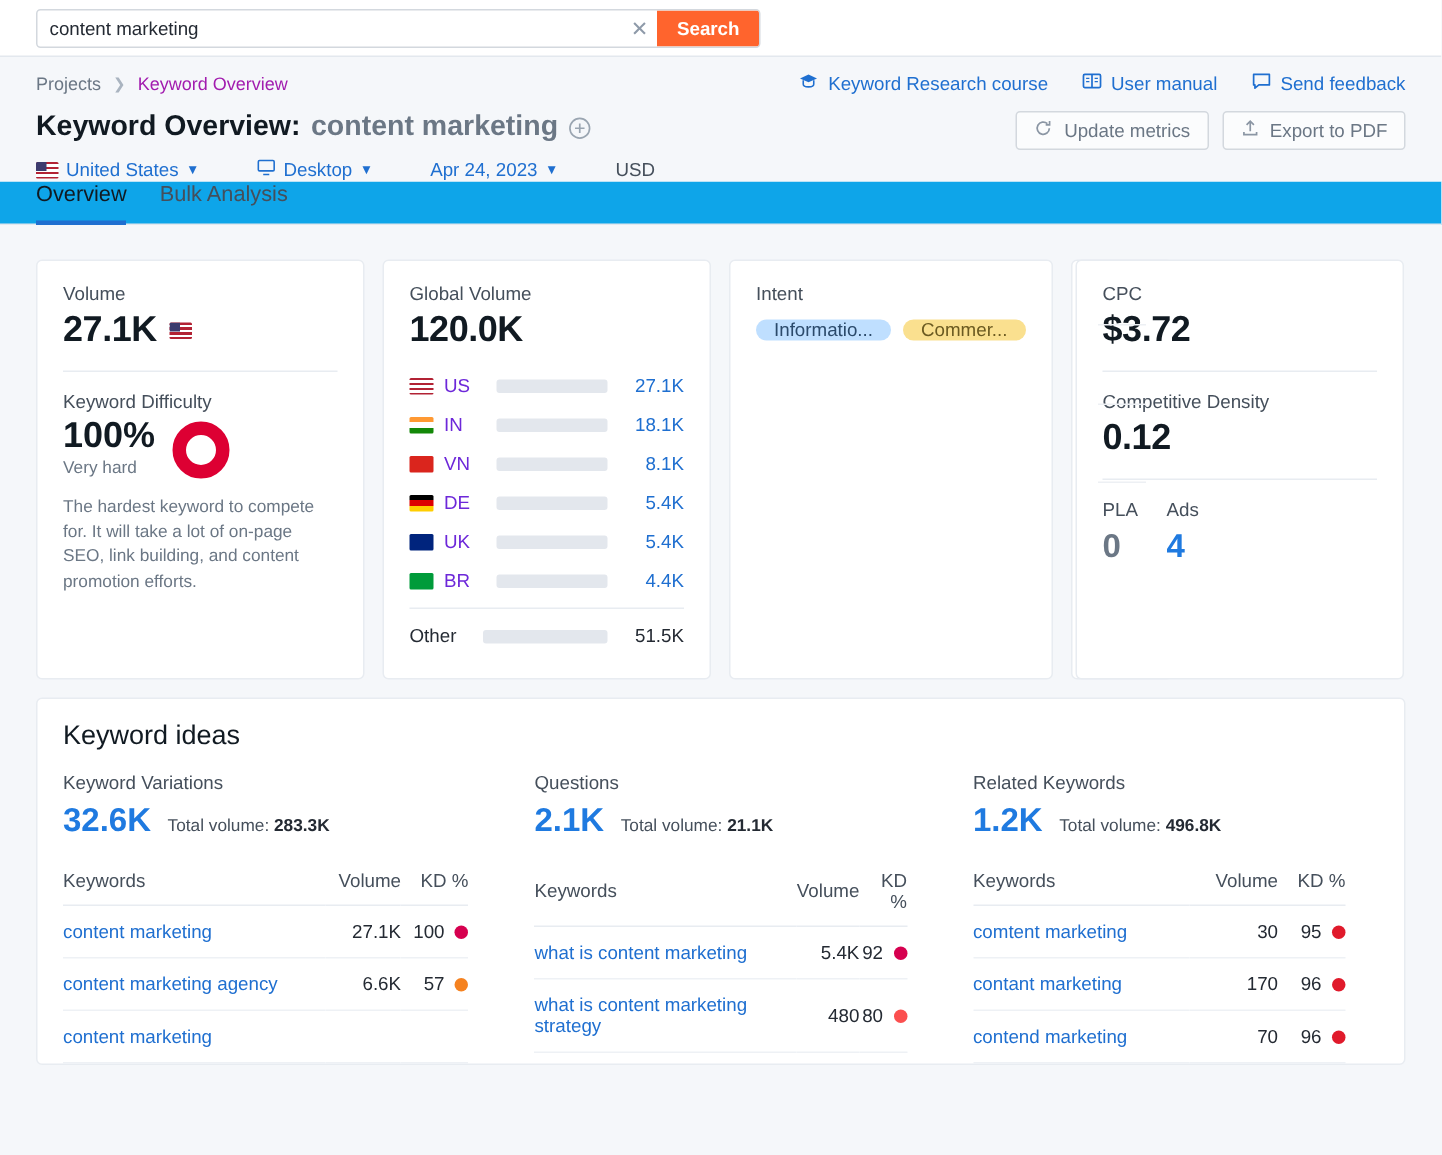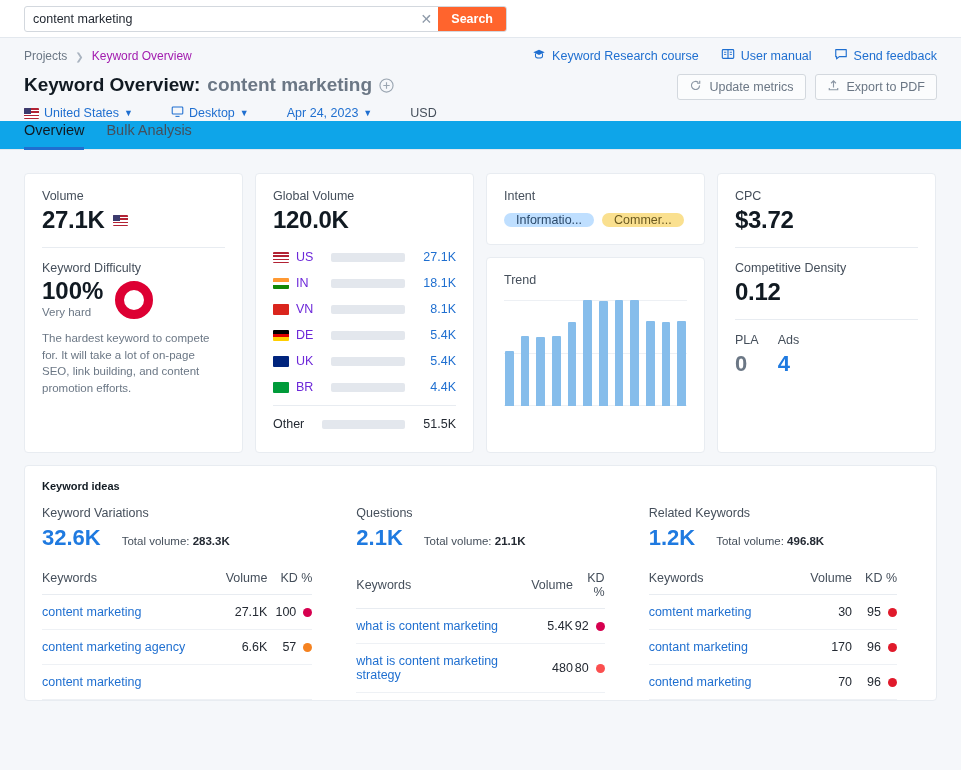--- a/index.html
+++ b/index.html
@@ -112,21 +112,21 @@
   .grid {
     padding: 23px 24px 0 24px;
     display: grid;
     grid-template-columns: 219px 219px 219px 219px;
     gap: 12px;
   }
   .card {
     background: #fff; border: 1px solid #e8ecf1; border-radius: 4px;
     padding: 15px 17px;
   }
-  .card-col { display: flex; flex-direction: column; gap: 12px; }
+  .card-col { display: flex; flex-direction: row; gap: 12px; }
   .metric-label { font-size: 12.5px; color: #454f5b; }
   .metric-big { font-size: 24px; font-weight: bold; color: #111a22; letter-spacing: -0.3px; }
   .hr { height: 1px; background: #e8ecf1; margin: 13px 0; }
 
   .vol-line { display: flex; align-items: center; gap: 8px; margin-top: 3px; }
 
   
   .kd-row { display: flex; align-items: flex-start; gap: 12px; margin-top: 3px; }
   .kd-num { font-size: 24px; font-weight: bold; color: #111a22; line-height: 1.05; }
   .kd-sub { font-size: 11.5px; color: #6b7785; margin-top: 3px; }
@@ -170,26 +170,26 @@
   .pla-row { display: flex; gap: 19px; margin-top: 2px; }
   .pla-label { font-size: 12.5px; color: #454f5b; }
   .pla-val { font-size: 22px; font-weight: bold; color: #6b7785; margin-top: 4px; }
   .pla-val.blue { color: #1f7ae0; }
 
   
   .ideas {
     margin: 12px 24px 0 24px;
     background: #fff; border: 1px solid #e8ecf1; border-radius: 4px;
   }
-  .ideas-title { font-size: 11px; font-weight: bold; color: #111a22; padding: 14px 17px; }
+  .ideas-title { font-size: 18px; font-weight: normal; color: #111a22; padding: 14px 17px; }
   .ideas-body { display: grid; grid-template-columns: 1fr 1fr 1fr; padding: 0 17px 0 17px; gap: 0; }
   .idea-col { padding-right: 22px; }
   .idea-col + .idea-col { padding-left: 22px; }
   .idea-head { font-size: 12.5px; color: #454f5b; }
-  .idea-count-row { display: flex; align-items: baseline; gap: 21px; margin-top: 5px; }
+  .idea-count-row { display: flex; align-items: baseline; gap: 11px; margin-top: 5px; }
   .idea-count { font-size: 22px; font-weight: bold; color: #1f7ae0; }
   .idea-total { font-size: 11.5px; color: #454f5b; }
   .idea-total b { color: #242a33; }
 
   table.kt { width: 100%; border-collapse: collapse; margin-top: 20px; }
   table.kt th {
     font-size: 12.5px; font-weight: normal; color: #454f5b;
     text-align: left; padding: 0 0 9px 0; border-bottom: 1px solid #e8ecf1;
   }
   table.kt th.num { text-align: right; }

